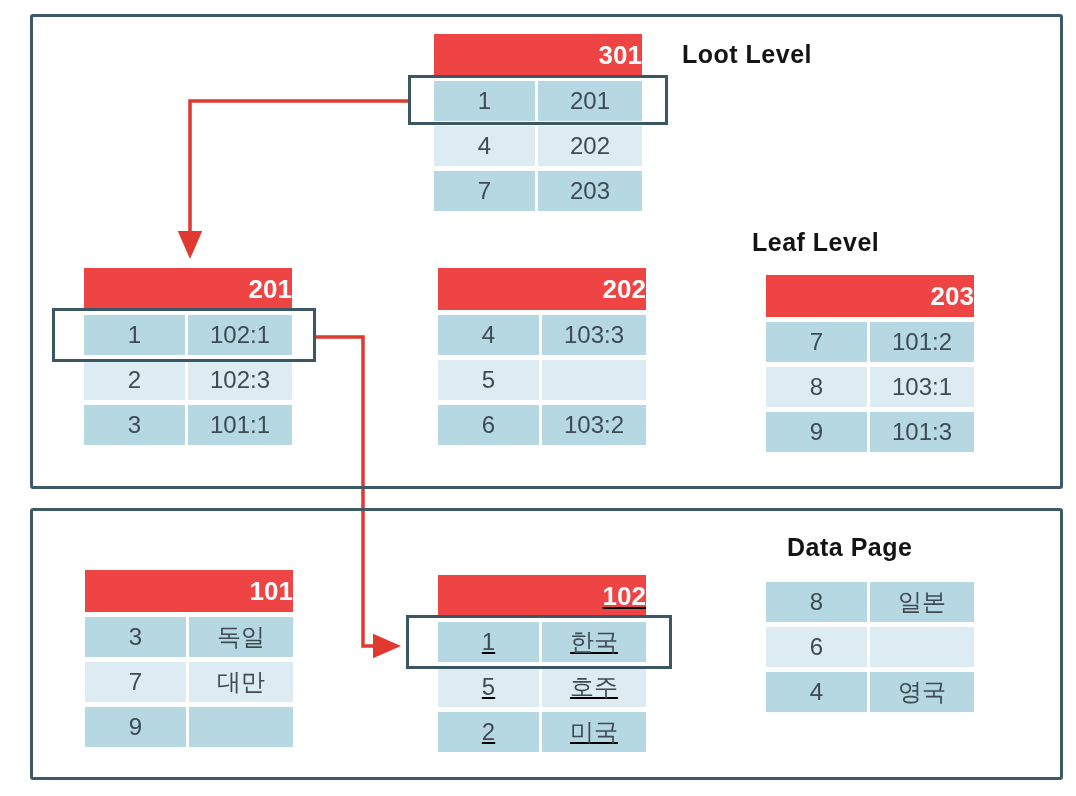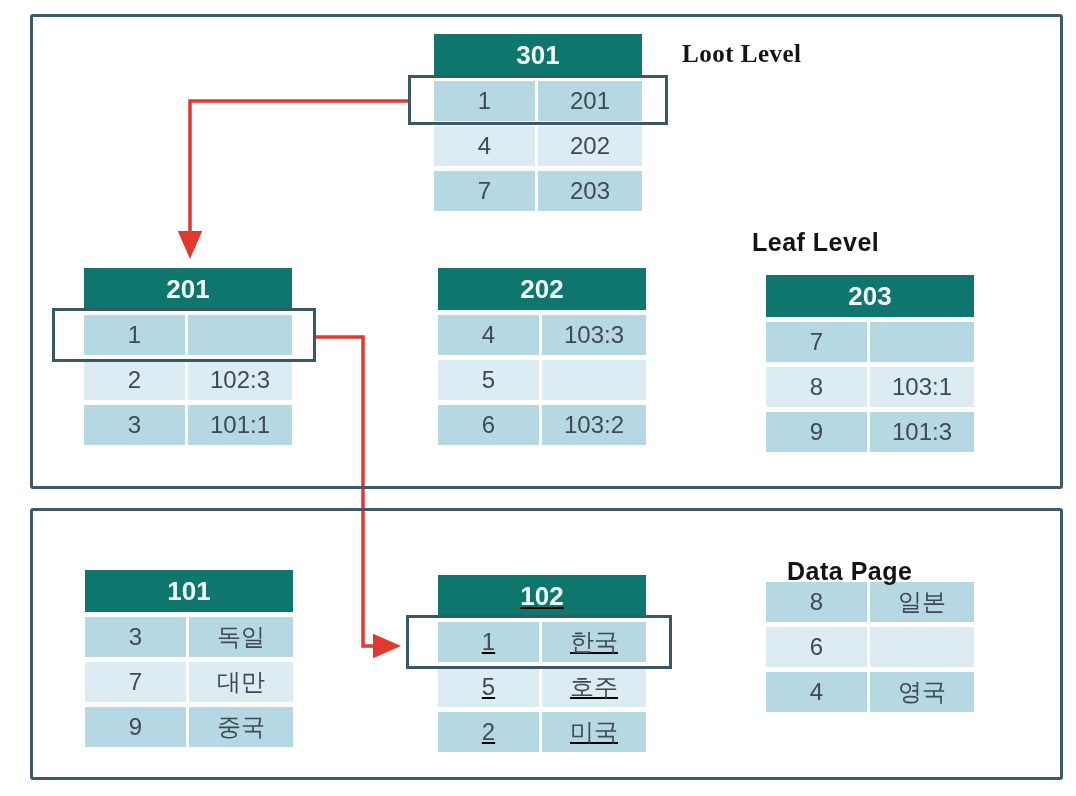--- a/index.html
+++ b/index.html
@@ -6,22 +6,22 @@
   .canvas {
     position:relative; width:1076px; height:796px; background:#ffffff;
     font-family:"Liberation Sans","DejaVu Sans",sans-serif; overflow:hidden;
   }
   .frame {
     position:absolute; border:3px solid #3e5a66; border-radius:3px;
     background:transparent; z-index:5; pointer-events:none;
   }
   .dtable { position:absolute; width:208px; z-index:2; }
   .thead {
-    height:42px; line-height:42px; text-align:center;
-    background:#0f766e; color:#f2f9fb; font-weight:bold; font-size:26px;
+    height:42px; line-height:42px; text-align:right;
+    background:#ef4444; color:#f2f9fb; font-weight:bold; font-size:26px;
   }
   .trow { display:flex; height:40px; margin-top:5px; font-size:24px; color:#3e4a54; }
   .trow.r-a { background:#b6d8e3; }
   .trow.r-b { background:#dcecf2; }
   .cell { display:flex; align-items:center; justify-content:center; }
   .cell.key { width:101px; border-right:3px solid #ffffff; }
   .cell.val { flex:1; }
   .hl {
     position:absolute; border:3px solid #3b5763; background:transparent;
     z-index:6; pointer-events:none;
@@ -33,23 +33,23 @@
   svg.arrows { position:absolute; left:0; top:0; z-index:4; pointer-events:none; }
 </style>
 </head>
 <body>
 
 <div class="canvas">
 
   <div class="frame" style="left:30px; top:14px; width:1027px; height:469px;"></div>
   <div class="frame" style="left:30px; top:508px; width:1027px; height:266px;"></div>
 
-  <div class="lbl" style="left:682px; top:40px;font-family:Liberation Serif, serif;">Loot Level</div>
+  <div class="lbl" style="left:682px; top:40px;">Loot Level</div>
   <div class="lbl" style="left:752px; top:228px;">Leaf Level</div>
-  <div class="lbl" style="left:787px; top:533px;margin-top:24px;">Data Page</div>
+  <div class="lbl" style="left:787px; top:533px;">Data Page</div>
 
   <div class="dtable" style="left:434px; top:34px;">
     <div class="thead">301</div>
     <div class="trow r-a">
       <div class="cell key">1</div>
       <div class="cell val">201</div>
     </div>
     <div class="trow r-b">
       <div class="cell key">4</div>
       <div class="cell val">202</div>
@@ -57,20 +57,21 @@
     <div class="trow r-a">
       <div class="cell key">7</div>
       <div class="cell val">203</div>
     </div>
   </div>
 
   <div class="dtable" style="left:84px; top:268px;">
     <div class="thead">201</div>
     <div class="trow r-a">
       <div class="cell key">1</div>
+      <div class="cell val">102:1</div>
     </div>
     <div class="trow r-b">
       <div class="cell key">2</div>
       <div class="cell val">102:3</div>
     </div>
     <div class="trow r-a">
       <div class="cell key">3</div>
       <div class="cell val">101:1</div>
     </div>
   </div>
@@ -87,20 +88,21 @@
     <div class="trow r-a">
       <div class="cell key">6</div>
       <div class="cell val">103:2</div>
     </div>
   </div>
 
   <div class="dtable" style="left:766px; top:275px;">
     <div class="thead">203</div>
     <div class="trow r-a">
       <div class="cell key">7</div>
+      <div class="cell val">101:2</div>
     </div>
     <div class="trow r-b">
       <div class="cell key">8</div>
       <div class="cell val">103:1</div>
     </div>
     <div class="trow r-a">
       <div class="cell key">9</div>
       <div class="cell val">101:3</div>
     </div>
   </div>
@@ -110,21 +112,20 @@
     <div class="trow r-a">
       <div class="cell key">3</div>
       <div class="cell val">독일</div>
     </div>
     <div class="trow r-b">
       <div class="cell key">7</div>
       <div class="cell val">대만</div>
     </div>
     <div class="trow r-a">
       <div class="cell key">9</div>
-      <div class="cell val">중국</div>
     </div>
   </div>
 
   <div class="dtable" style="left:438px; top:575px;text-decoration:underline;">
     <div class="thead">102</div>
     <div class="trow r-a">
       <div class="cell key">1</div>
       <div class="cell val">한국</div>
     </div>
     <div class="trow r-b">

